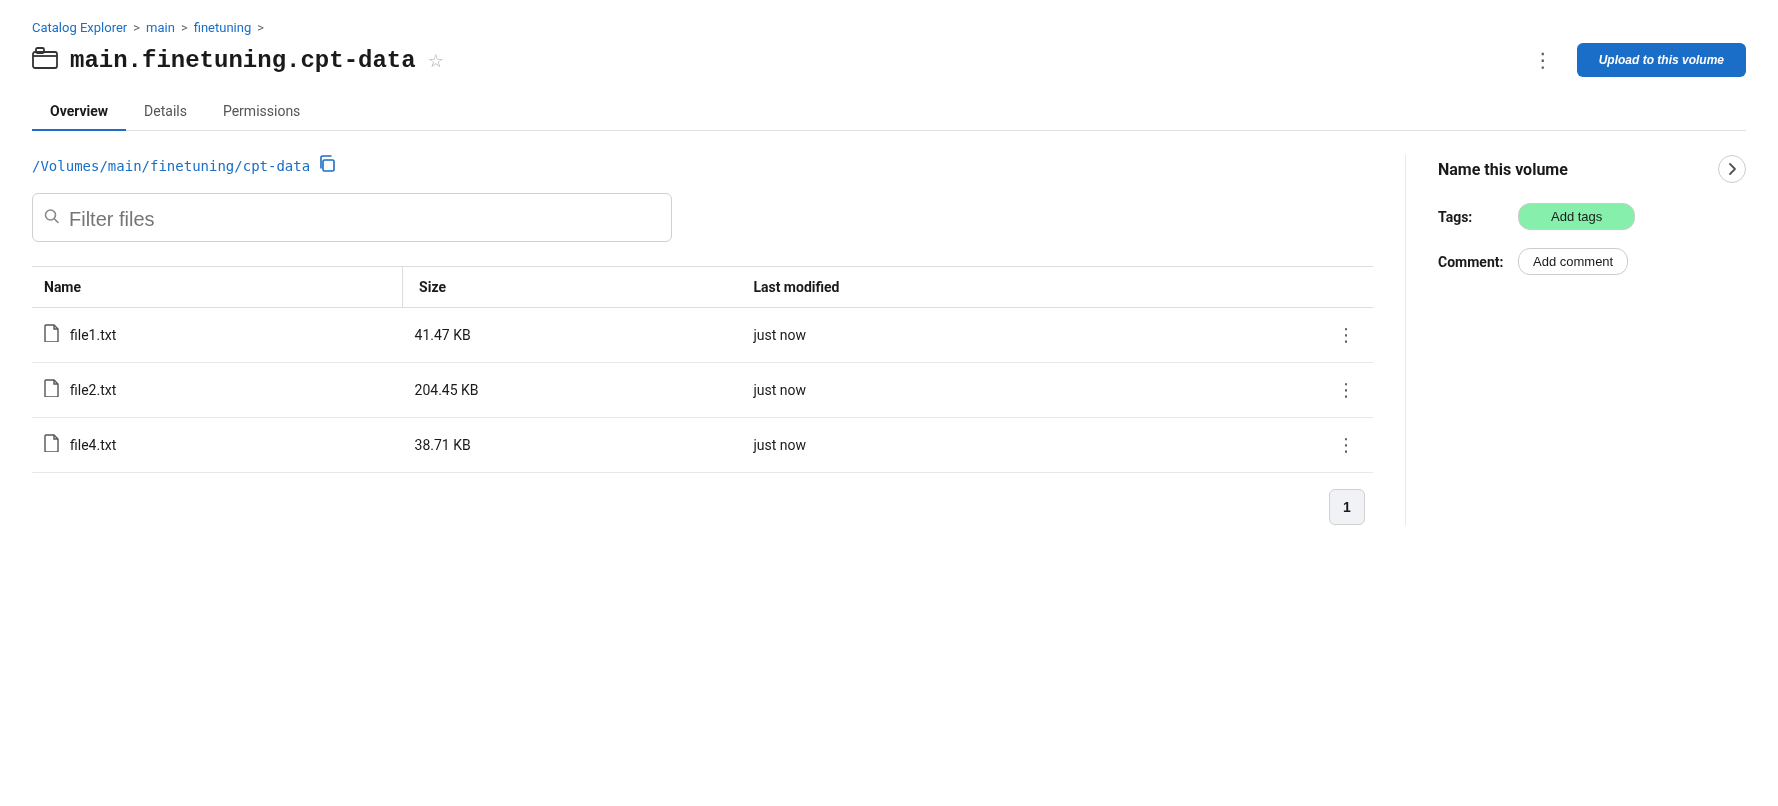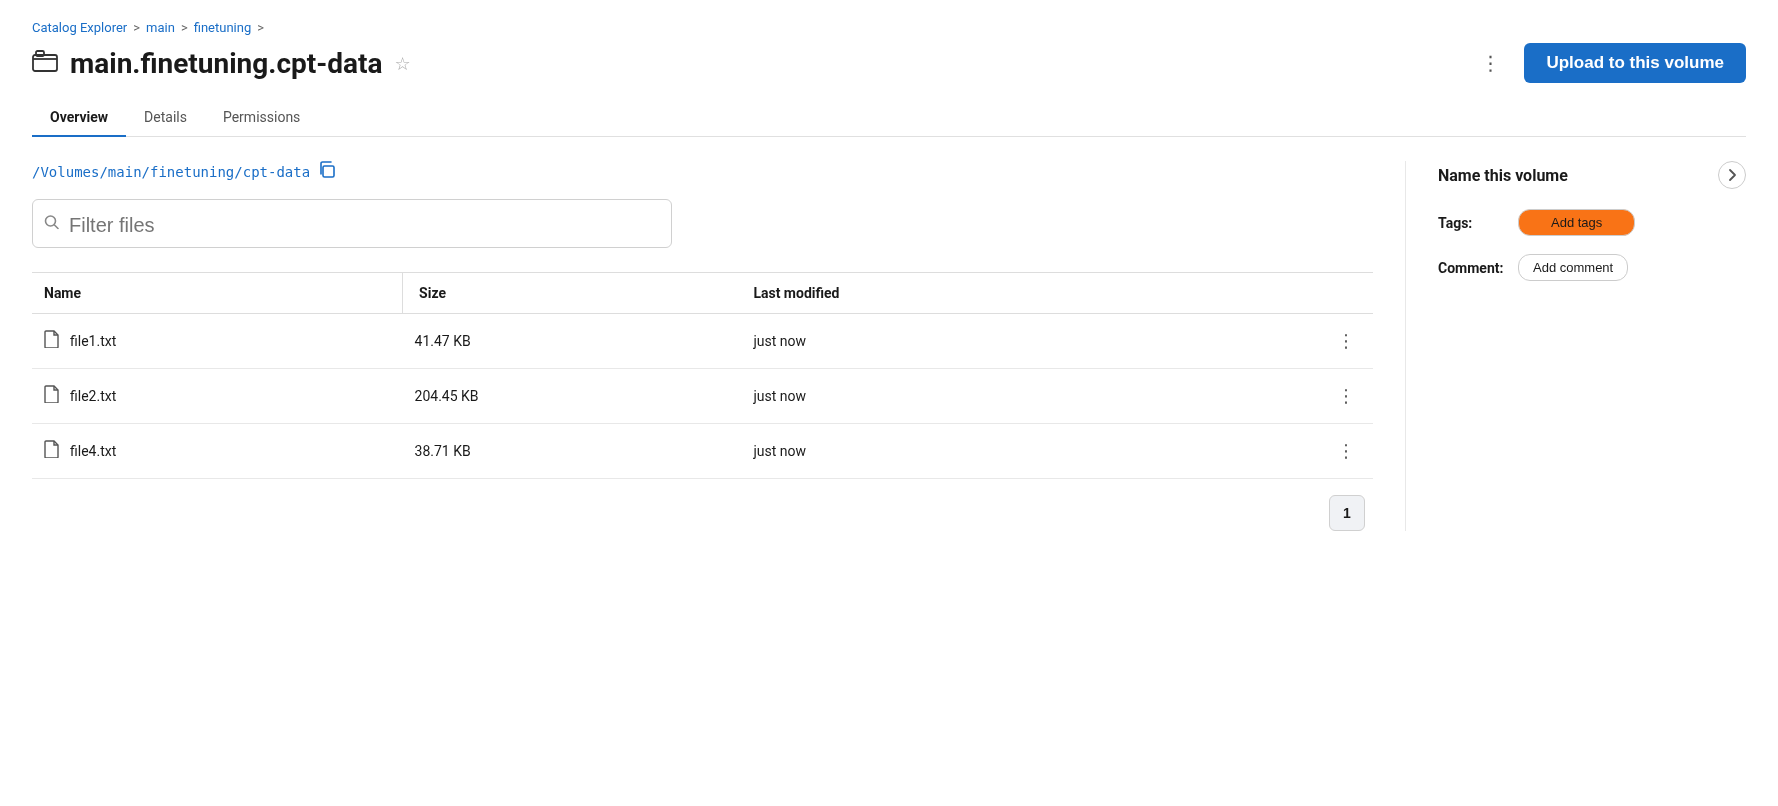--- a/index.html
+++ b/index.html
@@ -43,23 +43,24 @@
     .title-area {
       display: flex;
       align-items: center;
       gap: 12px;
     }
     .volume-icon {
       font-size: 22px;
       color: #333;
     }
     .page-title {
-      font-size: 28px;
+      font-size: 24px;
       font-weight: 700;
       color: #1a1a1a;
+      font-family: Liberation Mono, monospace;
     }
     .star-icon {
       font-size: 18px;
       color: #aaa;
       cursor: pointer;
     }
     .header-actions {
       display: flex;
       align-items: center;
       gap: 16px;
@@ -72,23 +73,24 @@
       color: #555;
       padding: 4px 8px;
       border-radius: 4px;
     }
     .upload-btn {
       background: #1a6ec7;
       color: #fff;
       border: none;
       border-radius: 6px;
       padding: 10px 22px;
-      font-size: 17px;
+      font-size: 12px;
       font-weight: 600;
       cursor: pointer;
+      font-style: italic;
     }
 
     
     .tabs {
       display: flex;
       gap: 0;
       border-bottom: 1px solid #e0e0e0;
       margin-bottom: 0;
     }
     .tab {
@@ -284,21 +286,21 @@
       color: #1a1a1a;
       min-width: 70px;
     }
     .owner-placeholder {
       width: 120px;
       height: 20px;
       background: #e0e0e0;
       border-radius: 4px;
     }
     .add-tags-btn {
-      background: #f97316;
+      background: #86efac;
       border: 1.5px solid #ccc;
       border-radius: 12px;
       padding: 5px 32px;
       font-size: 13px;
       cursor: pointer;
       color: #1a1a1a;
     }
     .add-comment-btn {
       background: #fff;
       border: 1.5px solid #ccc;

